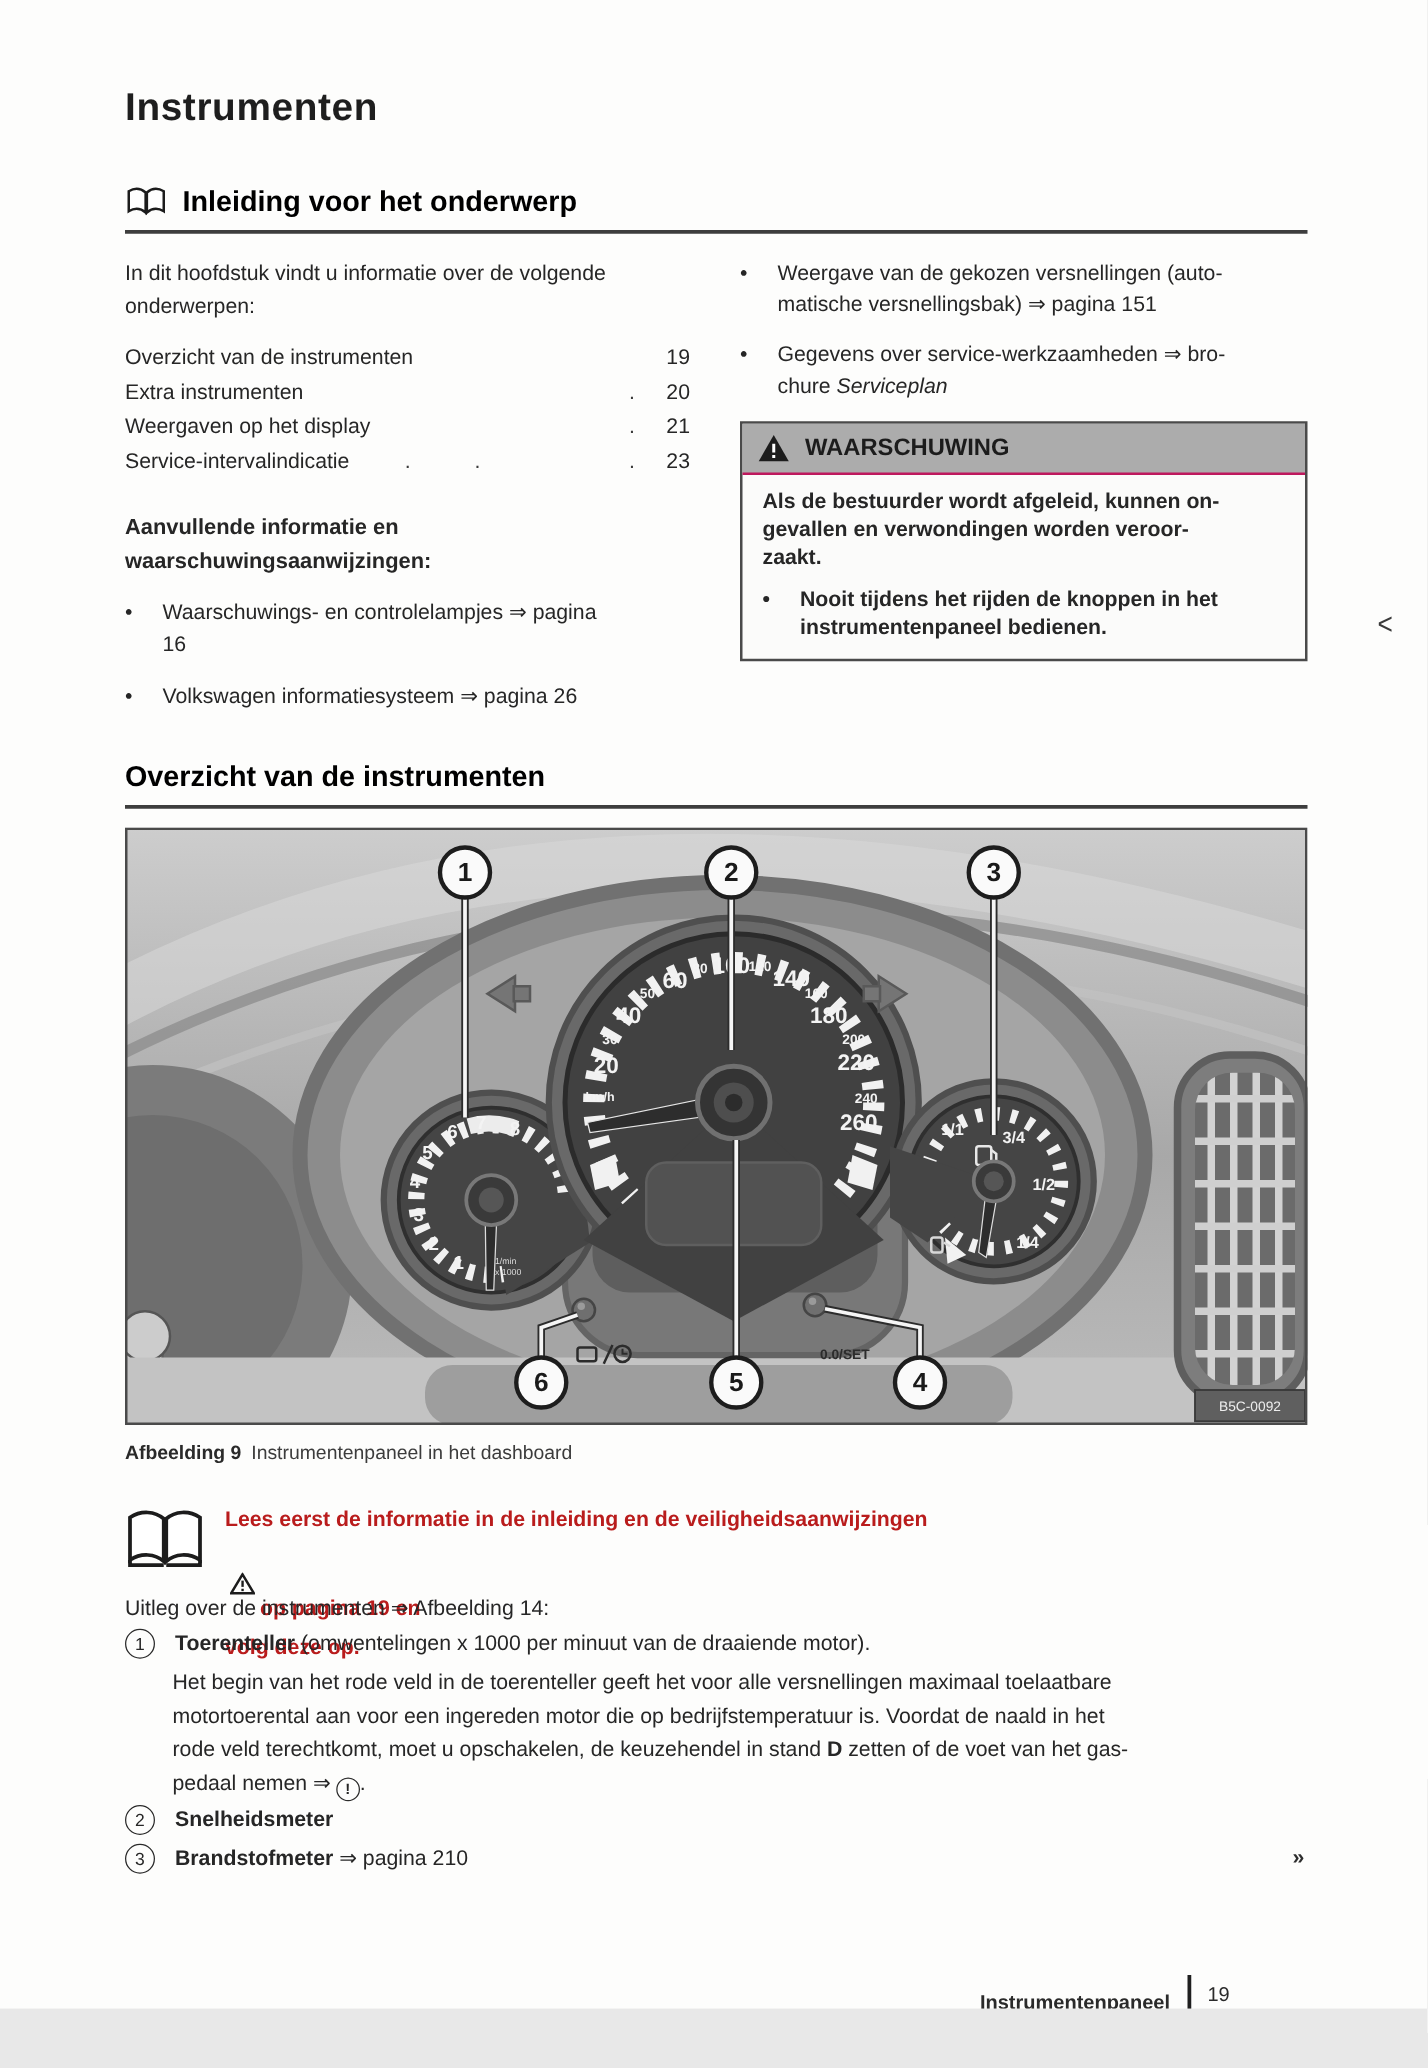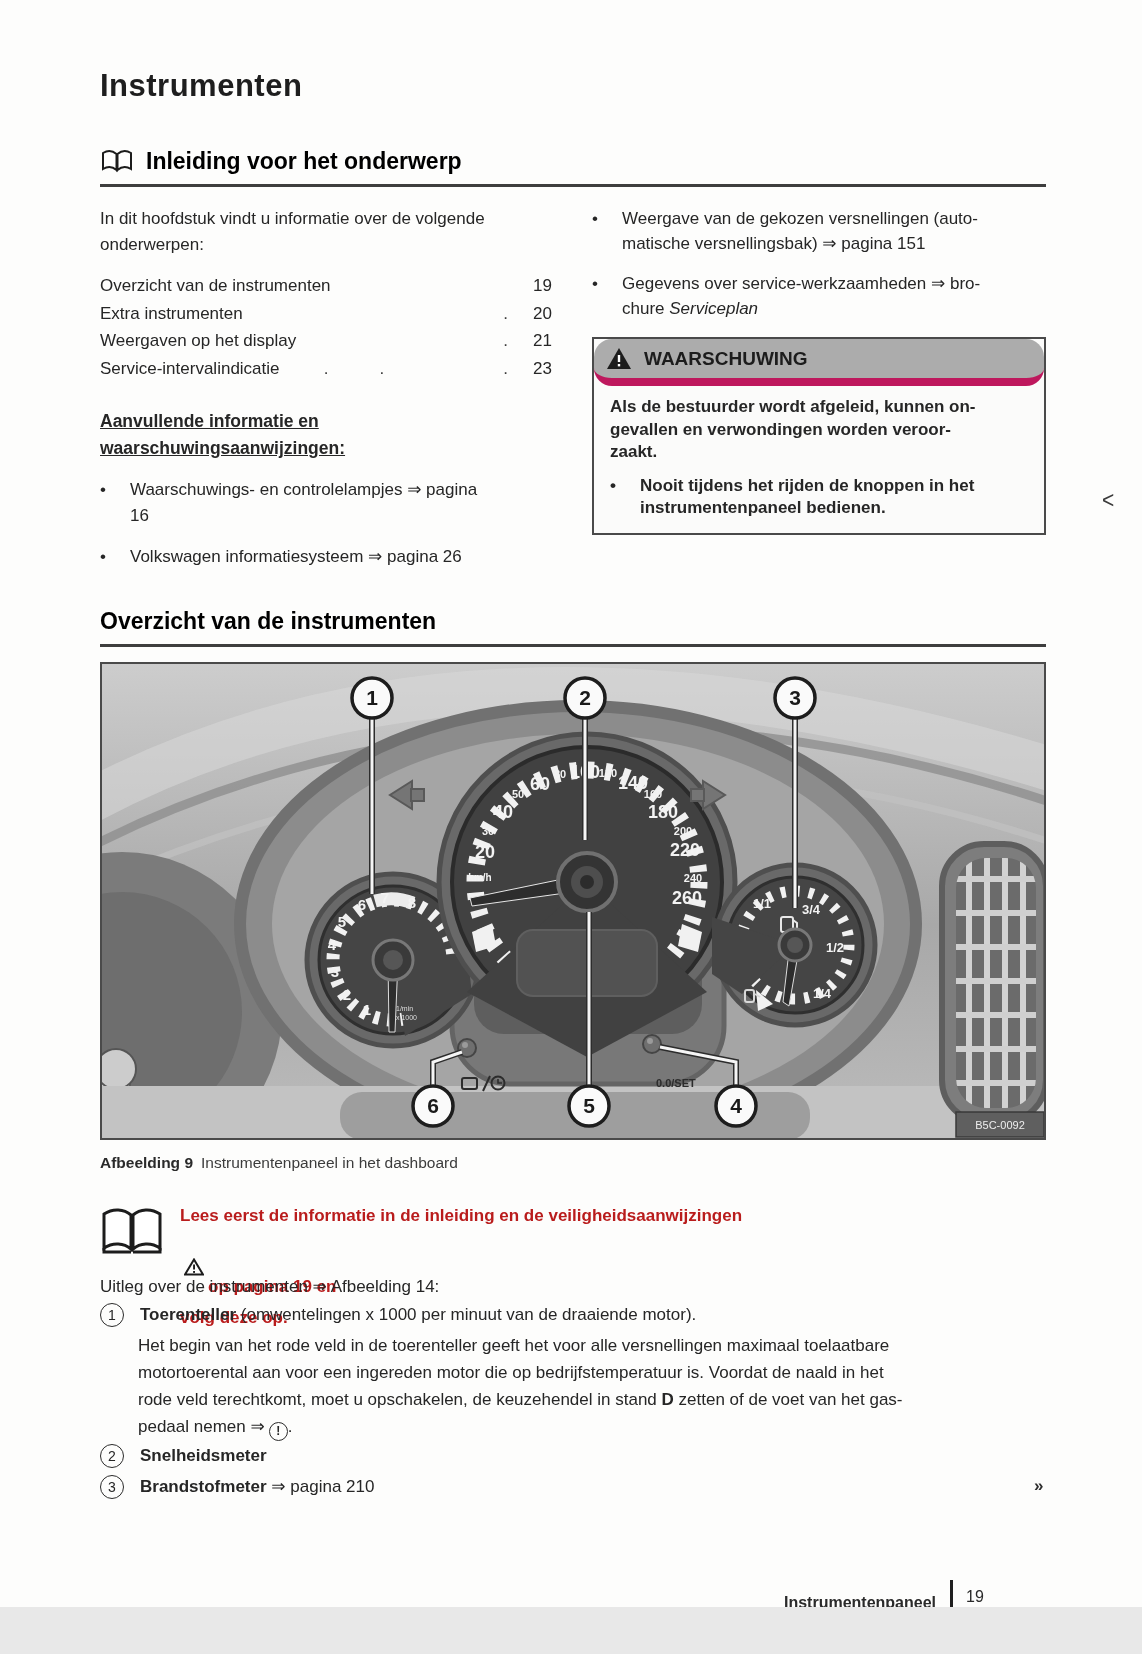--- a/index.html
+++ b/index.html
@@ -15,26 +15,26 @@
   }
   .h2-intro{top:148px;}
   .h2-overview{top:608px;}
   .col-left{position:absolute; left:100px; top:206px; width:452px; font-size:17px; line-height:26px;}
   .col-right{position:absolute; left:592px; top:206px; width:454px; font-size:17px; line-height:25px;}
   .toc{margin-top:14px;}
   .toc-row{display:flex; align-items:baseline; line-height:27.5px;}
   .toc-label{white-space:nowrap;}
   .toc-leader{flex:1; text-align:right; padding-right:18px; color:#3a3a3a;}
   .toc-page{width:26px; text-align:right;}
-  .subheading{margin-top:26px; font-weight:bold; font-size:17.5px; line-height:27px;text-decoration:underline;}
+  .subheading{margin-top:26px; font-weight:bold; font-size:17.5px; line-height:27px;}
   .b-row{margin-top:15px; display:flex;}
   .bullet{width:30px; flex:none;}
   .warnbox{margin-top:16px; border:2px solid #4a4a4a; background:#fbfbfa;}
   .warnbox-head{background:#acacac; padding:7px 12px; display:flex; align-items:center; gap:12px;
-    font-size:19px; font-weight:bold; color:#1c1c1c; border-bottom:8px solid #be185d;border-radius:18px;}
+    font-size:19px; font-weight:bold; color:#1c1c1c; border-bottom:2px solid #be185d;}
   .warnbox-body{padding:10px 12px 13px 16px; font-weight:bold; font-size:17px; line-height:22.5px;}
   .warnbox-body .b-row{margin-top:11px;}
   .cont-mark{position:absolute; left:1102px; top:488px; font-size:21px; color:#3a3a3a; transform:scaleY(1.15);}
   .figure{position:absolute; left:100px; top:662px; width:946px; height:478px;}
   .caption{position:absolute; left:100px; top:1154px; font-size:15.5px; color:#3c3c3c;}
   .caption b{color:#2a2a2a; margin-right:8px;}
   .note-icon{position:absolute; left:98px; top:1206px;}
   .note-text{position:absolute; left:180px; top:1202px; width:866px; font-size:17px; font-weight:bold; line-height:28px; color:#b91c1c;}
   .explain{position:absolute; left:100px; top:1276px; font-size:17px;}
   .item{position:absolute; left:100px; width:946px; font-size:17px; display:flex; align-items:flex-start;}

